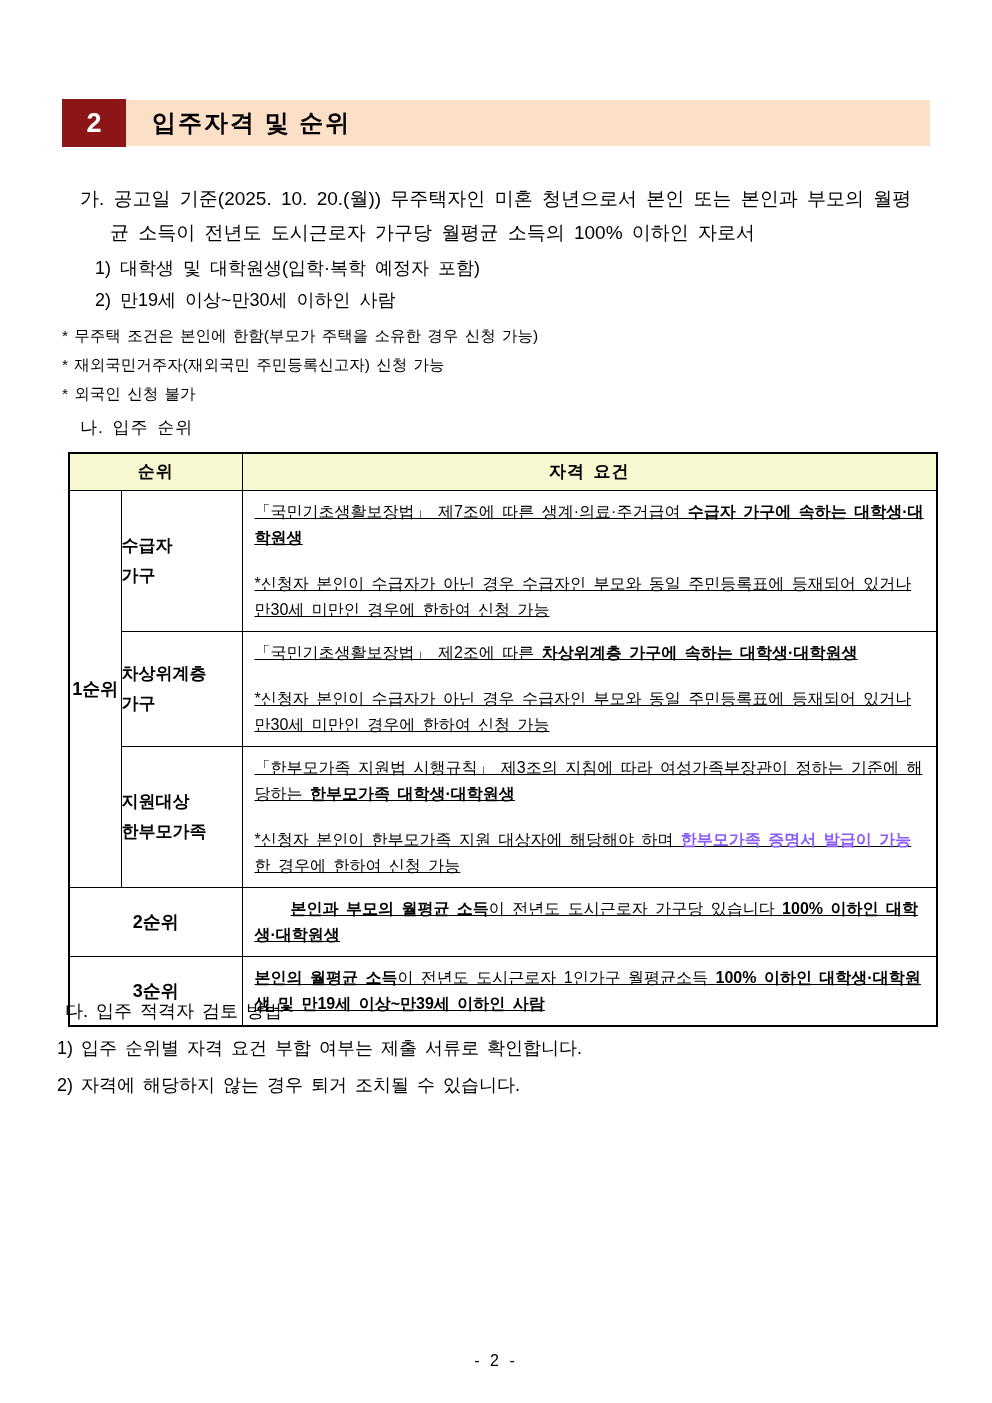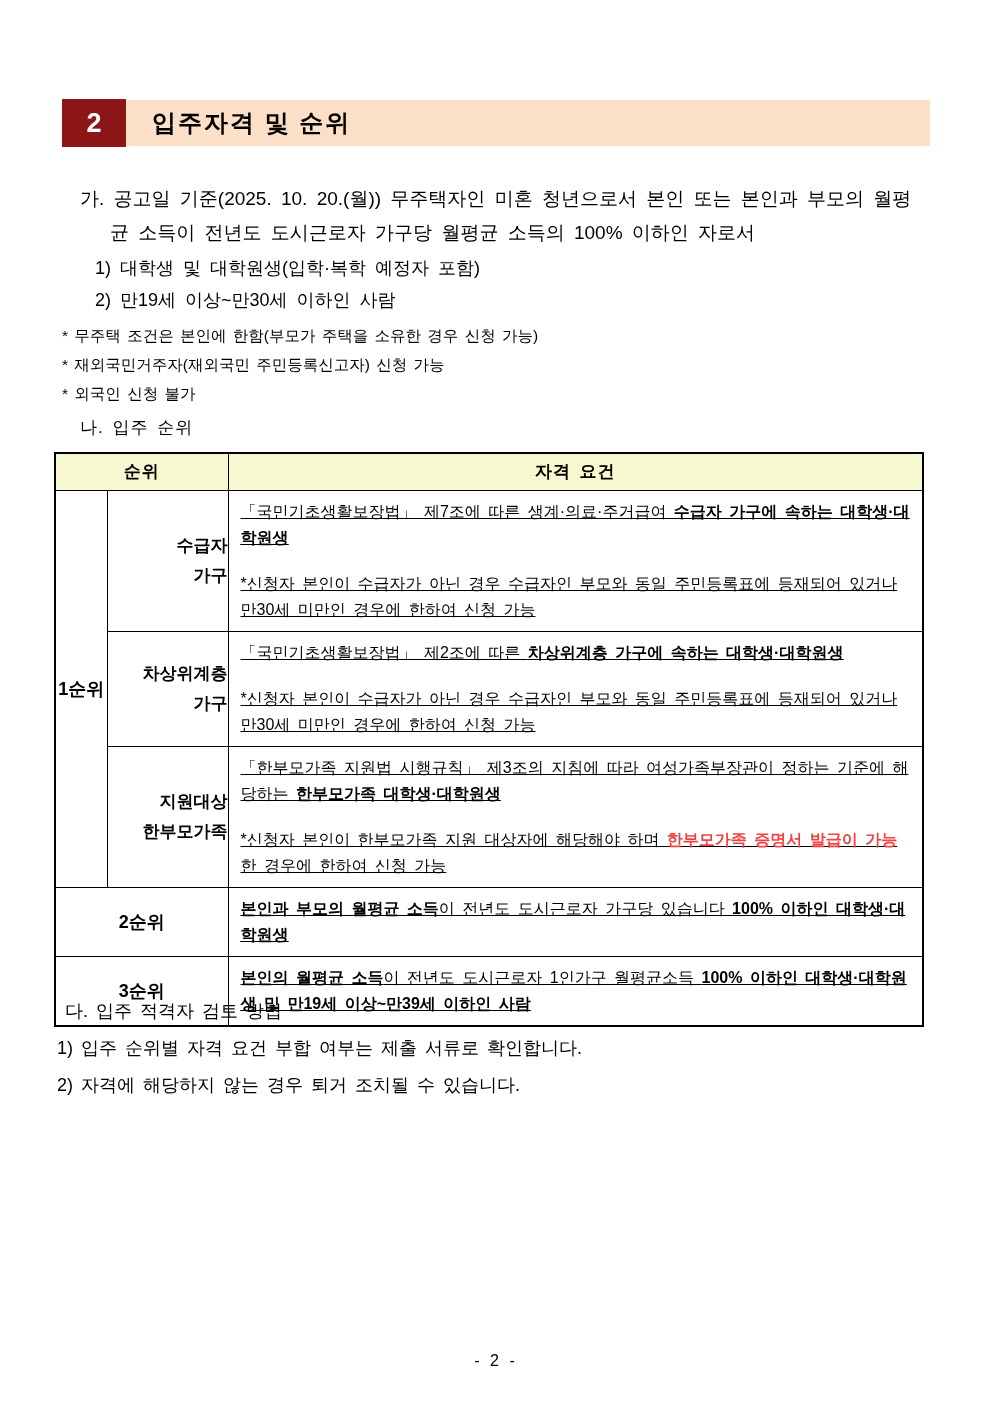--- a/index.html
+++ b/index.html
@@ -17,26 +17,26 @@
   
   .sec-ga { position:absolute; left:62px; top:182px; width:872px; font-size:19px; line-height:34px; word-spacing:4px; }
   .ga-line1 { padding-left:18px; }
   .ga-line2 { padding-left:48px; }
   .ga-items { padding-left:33px; font-size:18px; line-height:32px; margin-top:2px; }
   .ga-notes { font-size:15.5px; line-height:29px; margin-top:5px; word-spacing:2px; }
 
   
   .na-heading { position:absolute; left:80px; top:416px; font-size:17px; letter-spacing:1px; word-spacing:3px; }
 
-  table.ptable { position:absolute; left:54px; top:452px; width:868px; border-collapse:collapse;
+  table.ptable { position:absolute; left:68px; top:452px; width:868px; border-collapse:collapse;
                  table-layout:fixed; border:2px solid #000; }
   .ptable th, .ptable td { border:1px solid #000; }
   .ptable th { height:37px; background:#F7F7D0; font-size:17px; font-weight:bold; text-align:center; letter-spacing:1px; word-spacing:3px; }
   .rank-cell  { text-align:center; font-weight:bold; font-size:18px; }
-  .cat-cell   { text-align:right; font-weight:bold; font-size:17px; line-height:30px; vertical-align:middle; }
+  .cat-cell   { text-align:left; font-weight:bold; font-size:17px; line-height:30px; vertical-align:middle; }
   .content-cell { padding:8px 12px 8px 12px; font-size:16px; line-height:26px; word-spacing:3px; vertical-align:middle;text-decoration:underline; }
   .content-cell .para + .para { margin-top:20px; }
   tr.row-1 td { height:107px; }
   tr.row-2 td { height:105px; }
   tr.row-3 td { height:125px; }
   tr.row-4 td { height:62px; }
   tr.row-5 td { height:63px; }
 
   
   .sec-da { position:absolute; left:57px; top:993px; width:860px; font-size:18px; line-height:37px; word-spacing:3px; }
@@ -105,27 +105,27 @@
             <div class="para"><span>*신청자 본인이 수급자가 아닌 경우 수급자인 부모와 동일 주민등록표에 등재되어 있거나 만30세 미만인 경우에 한하여 신청 가능</span></div>
           </td>
       </tr>
       <tr class="row-3">
         <td class="cat-cell">
             <div>지원대상</div>
             <div>한부모가족</div>
           </td>
         <td class="content-cell">
             <div class="para"><span>「한부모가족 지원법 시행규칙」 제3조의 지침에 따라 여성가족부장관이 정하는 기준에 해당하는 </span><span style="font-weight: bold;">한부모가족 </span><span style="font-weight: bold; text-decoration: underline;">대학생·대학원생</span></div>
-            <div class="para"><span>*신청자 본인이 한부모가족 지원 대상자에 해당해야 하며 </span><span style="font-weight: bold; color: #ef4444;">한부모가족 증명서 발급이 가능</span><span>한 경우에 한하여 신청 가능</span></div>
+            <div class="para"><span>*신청자 본인이 한부모가족 지원 대상자에 해당해야 하며 </span><span style="font-weight: bold; color: #8b5cf6;">한부모가족 증명서 발급이 가능</span><span>한 경우에 한하여 신청 가능</span></div>
           </td>
       </tr>
       <tr class="row-4">
         <td class="rank-cell" colspan="2">2순위</td>
         <td class="content-cell">
-            <div class="para"><span style="font-weight: bold;">본인과 부모의 월평균 소득</span><span>이 전년도 도시근로자 가구당 있습니다 </span><span style="font-weight: bold;">100% 이하인 </span><span style="font-weight: bold; text-decoration: underline;">대학생·대학원생</span></div>
+            <div class="para"><span style="font-weight: bold; margin-left: 36px;">본인과 부모의 월평균 소득</span><span>이 전년도 도시근로자 가구당 있습니다 </span><span style="font-weight: bold;">100% 이하인 </span><span style="font-weight: bold; text-decoration: underline;">대학생·대학원생</span></div>
           </td>
       </tr>
       <tr class="row-5">
         <td class="rank-cell" colspan="2">3순위</td>
         <td class="content-cell">
             <div class="para"><span style="font-weight: bold;">본인의 월평균 소득</span><span>이 전년도 도시근로자 1인가구 월평균소득 </span><span style="font-weight: bold;">100% 이하인 </span><span style="font-weight: bold; text-decoration: underline;">대학생·대학원생 및 만19세 이상~만39세 이하인 사람</span></div>
           </td>
       </tr>
     </tbody>
   </table>

